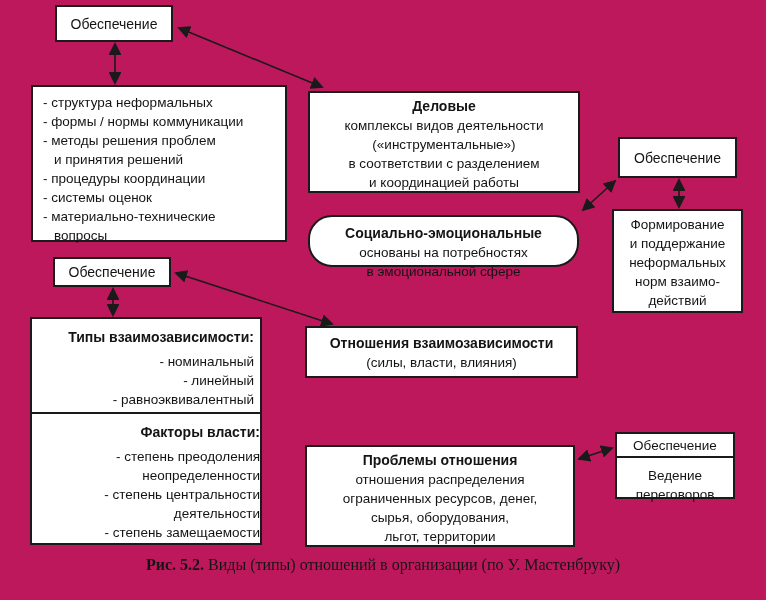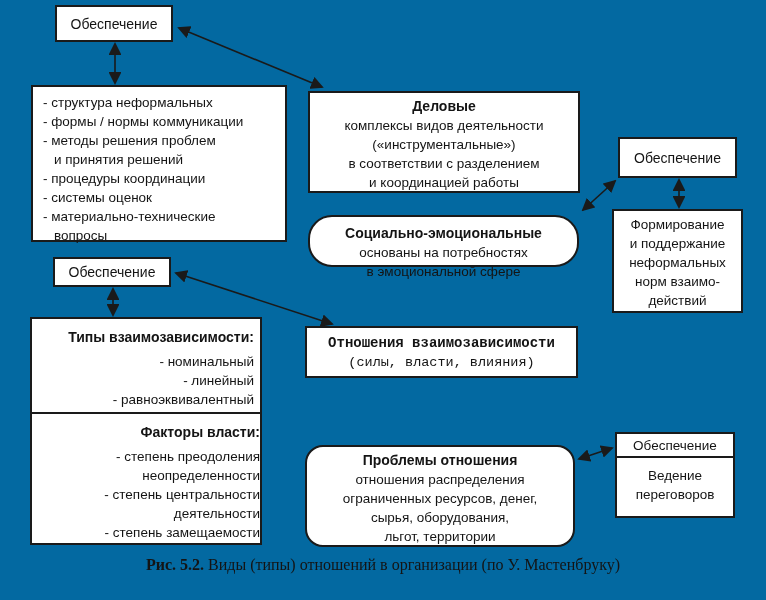--- a/index.html
+++ b/index.html
@@ -1,17 +1,17 @@
 <!DOCTYPE html>
 <html><head>
 <meta charset="utf-8">
 <style>
   html,body{margin:0;padding:0;background:#ffffff;}
   #canvas{
-    position:relative;width:766px;height:600px;background:#0369a1;
+    position:relative;width:766px;height:600px;background:#be185d;
     font-family:"Liberation Sans","DejaVu Sans",sans-serif;color:#141414;
     overflow:hidden;
   }
   #arrows{position:absolute;left:0;top:0;width:766px;height:600px;z-index:1;}
   .box{
     position:absolute;background:#ffffff;border:2px solid #1a1a1a;
     box-sizing:border-box;z-index:2;
   }
   .lbl{
     display:flex;align-items:center;justify-content:center;
@@ -25,24 +25,24 @@
   #b-structure{left:31px;top:85px;width:256px;height:157px;padding:6px 6px 0 10px;}
   #b-support-top{left:55px;top:5px;width:118px;height:37px;}
   #b-business{left:308px;top:91px;width:272px;height:102px;padding-top:4px;}
   #b-social{left:308px;top:215px;width:271px;height:52px;padding-top:7px;border-radius:24px;}
   #b-support-right{left:618px;top:137px;width:119px;height:41px;}
   #b-informal{left:612px;top:209px;width:131px;height:104px;padding-top:4px;}
   #b-support-left{left:53px;top:257px;width:118px;height:30px;}
   #b-types{left:30px;top:317px;width:232px;height:228px;text-align:right;}
   #b-types .sec1{height:95px;border-bottom:2px solid #1a1a1a;padding:9px 6px 0 12px;box-sizing:border-box;}
   #b-types .sec2{padding:9px 0 0 12px;margin-left:23px;}
-  #b-relations{left:305px;top:326px;width:273px;height:52px;padding-top:6px;font-family:Liberation Mono, monospace;}
-  #b-problems{left:305px;top:445px;width:270px;height:102px;padding-top:4px;border-radius:18px;}
+  #b-relations{left:305px;top:326px;width:273px;height:52px;padding-top:6px;}
+  #b-problems{left:305px;top:445px;width:270px;height:102px;padding-top:4px;}
   #b-support-bottom{left:615px;top:432px;width:120px;height:26px;font-size:13.5px;}
-  #b-negotiation{left:615px;top:456px;width:120px;height:62px;padding-top:8px;}
+  #b-negotiation{left:615px;top:456px;width:120px;height:43px;padding-top:8px;}
   #caption{
     position:absolute;left:0;top:556px;width:766px;text-align:center;z-index:2;
     font-family:"Liberation Serif","DejaVu Serif",serif;font-size:16px;color:#141414;
   }
   #caption .bold{font-weight:bold;}
   svg line{stroke:#1a1a1a;stroke-width:1.6;}
   svg .ah{fill:#1a1a1a;}
 </style>
 </head>
 <body>

